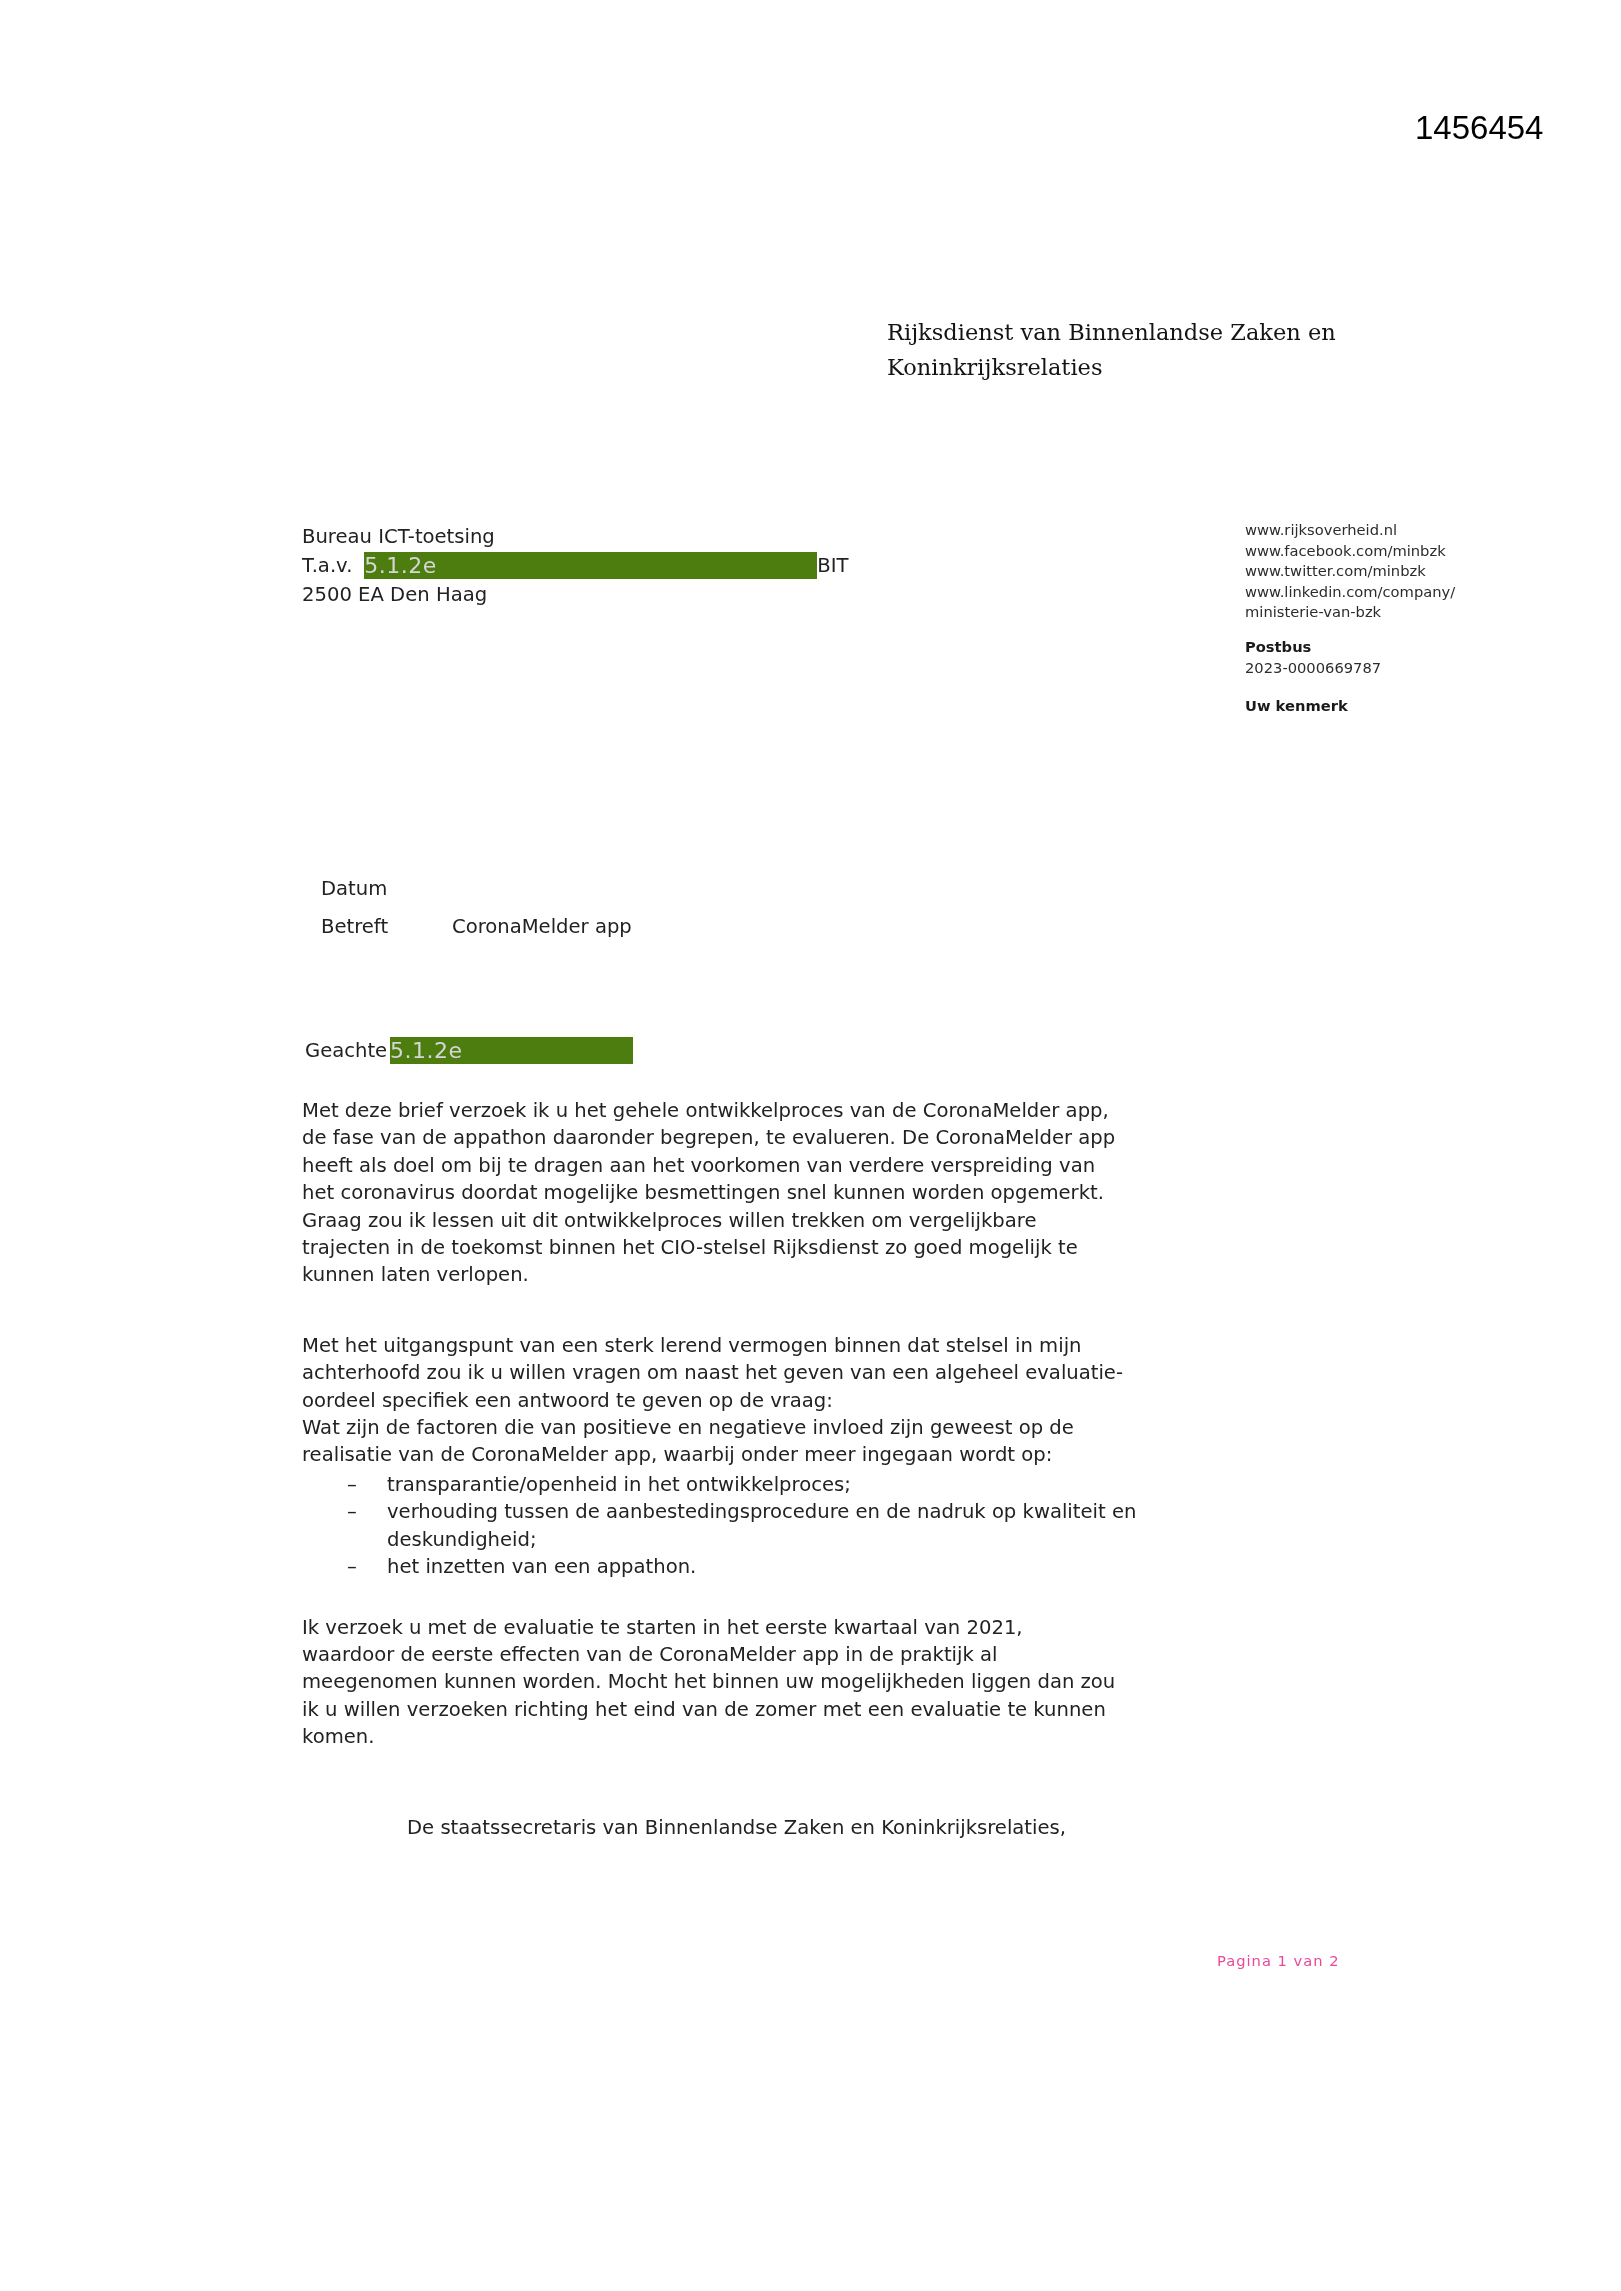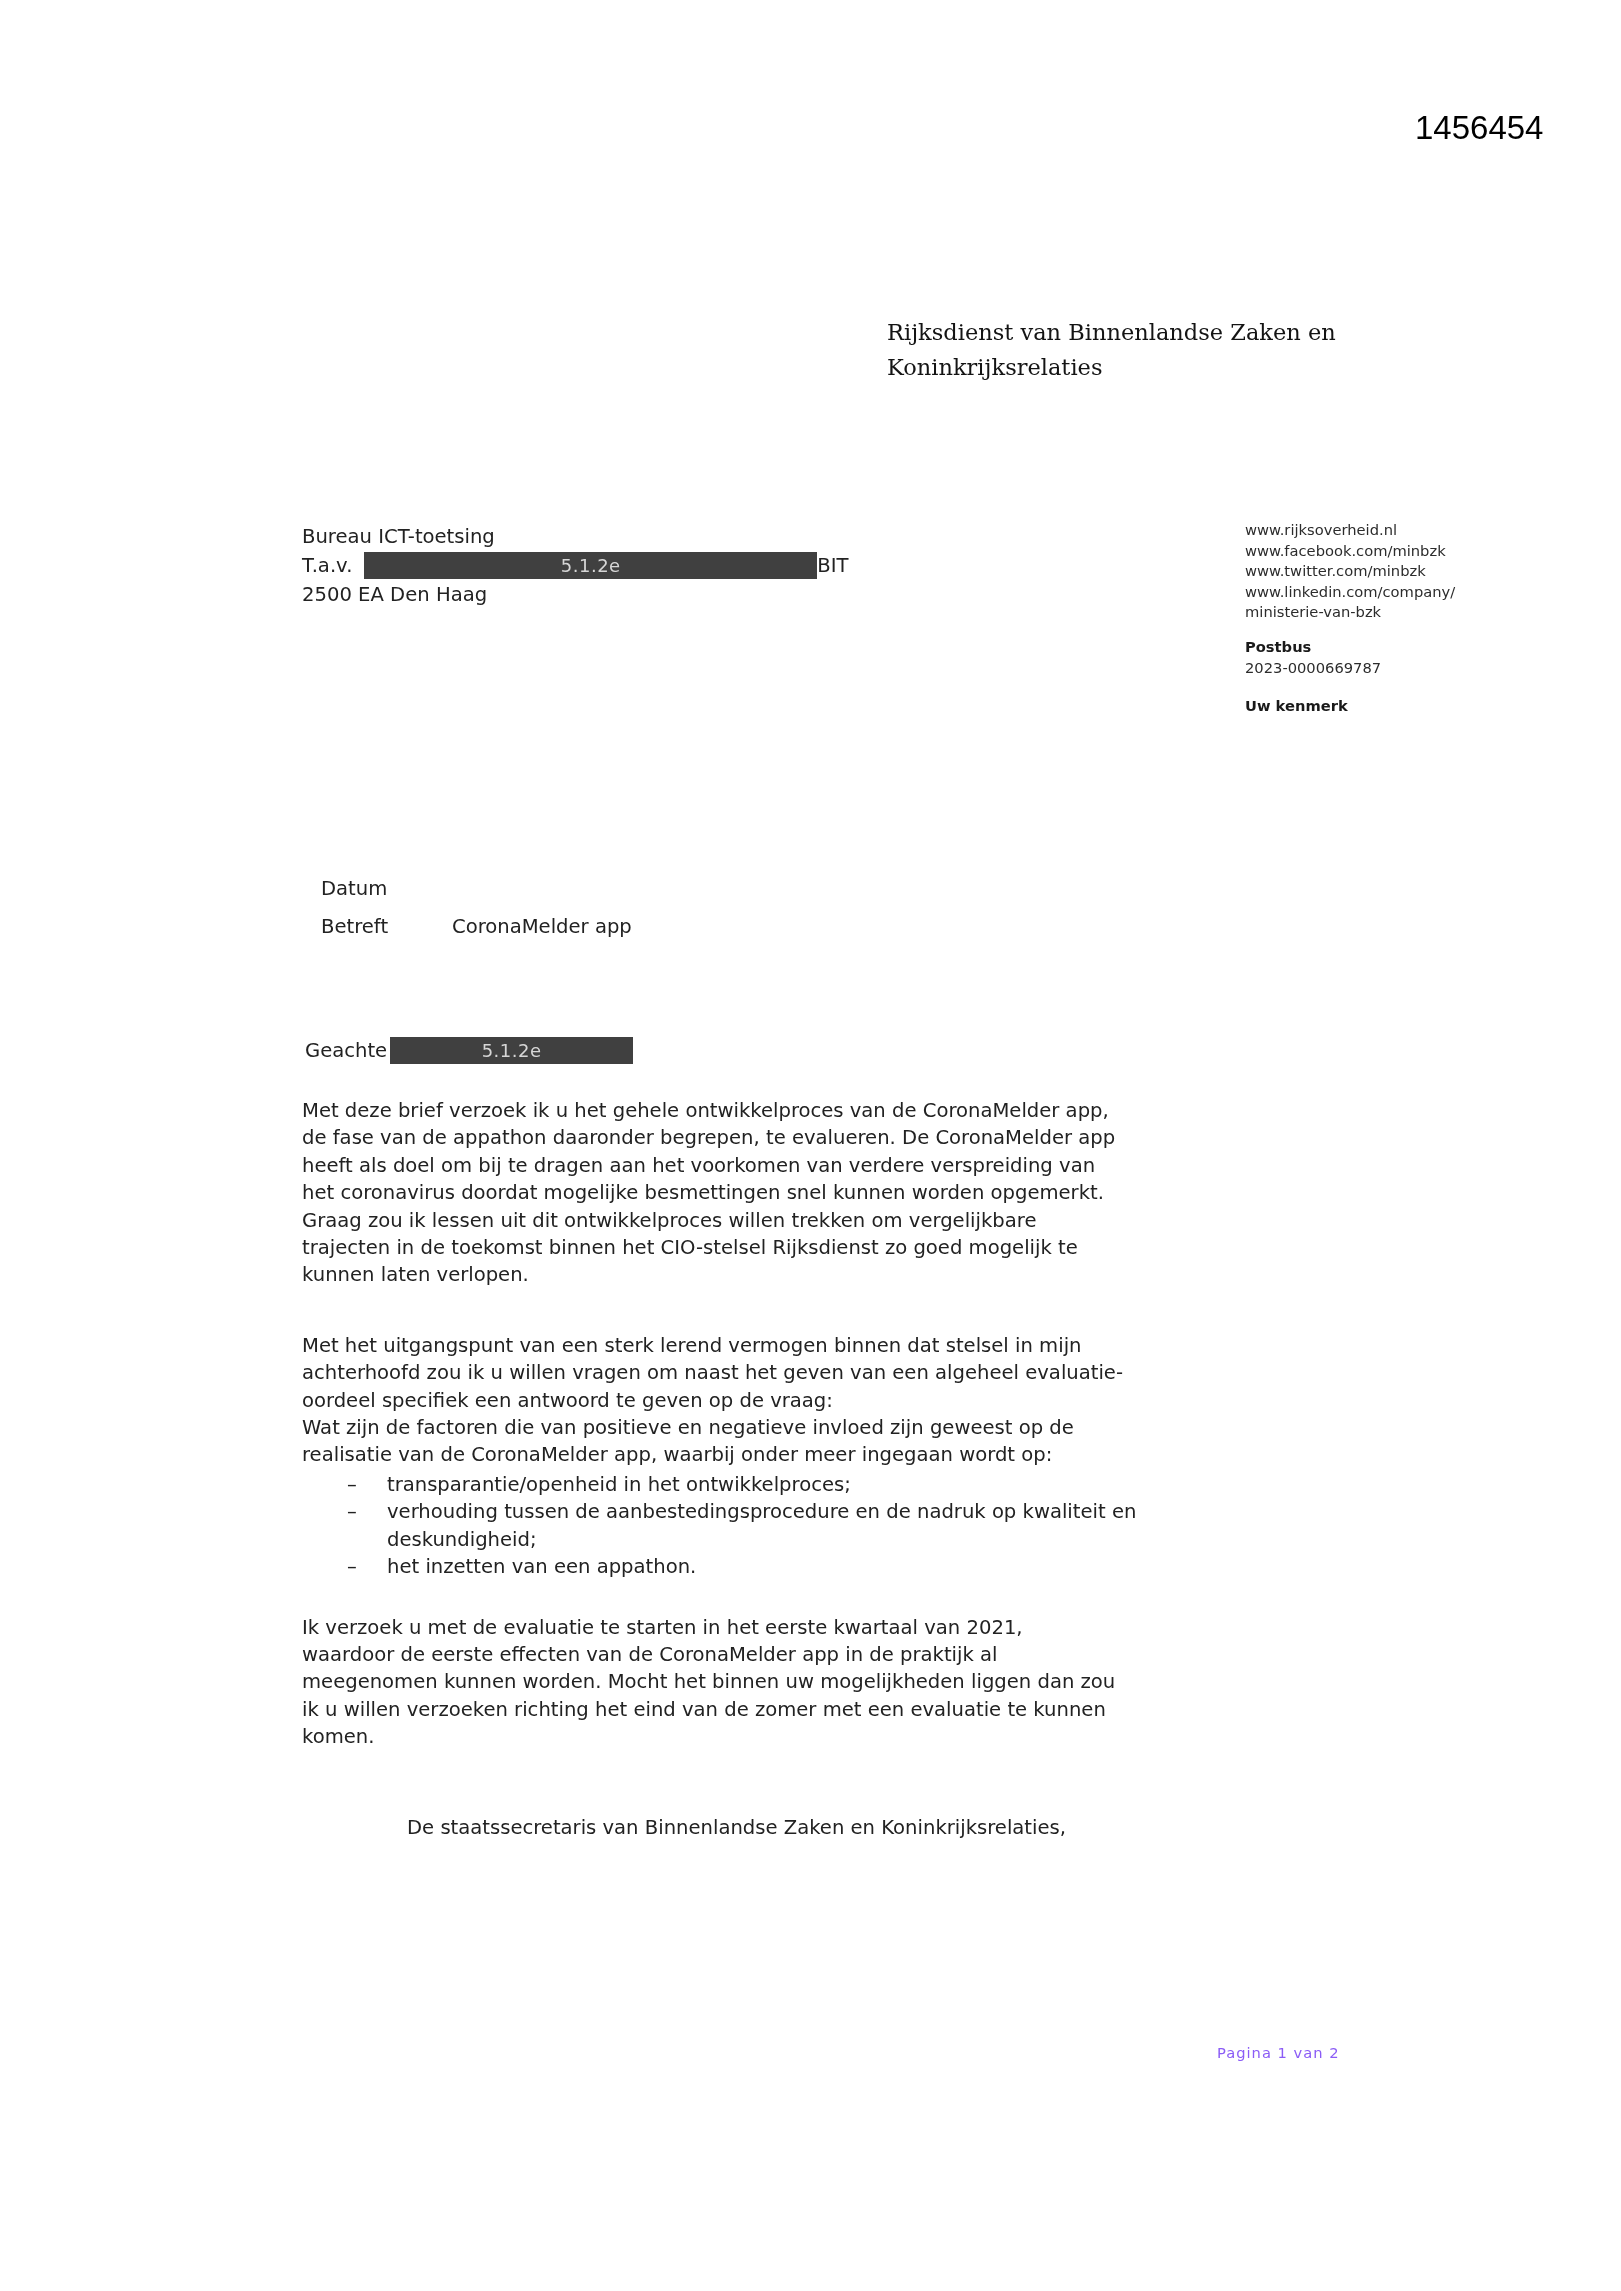--- a/index.html
+++ b/index.html
@@ -34,24 +34,23 @@
     left: 302px; top: 478px;
     font-size: 19.6px;
     line-height: 29px;
     color: #222;
   }
   .tav-line { display: flex; align-items: center; height: 29px; }
 
   .redaction {
     display: inline-flex;
     align-items: center;
-    justify-content: center;
-    background: #404040;
+    background: #4d7c0f;
     color: #d6d6d6;
-    font-size: 18px;
+    font-size: 22px;
     letter-spacing: 0.5px;
   }
   .redaction.tav { width: 453px; height: 27.4px; margin-left: 11.8px; }
   .redaction.sal { width: 243px; height: 27.4px; margin-left: 2.9px; }
 
   .sidebar {
     left: 1245px; top: 476px;
     font-size: 14.7px;
     line-height: 20.6px;
     color: #2c2c2c;
@@ -87,24 +86,24 @@
   .para { white-space: pre; }
   .para.p2 { margin-top: 43px; }
   .bullets { margin-top: 2px; }
   .bullet { display: flex; }
   .bullet-dash { margin-left: 45px; width: 40px; flex: none; }
   .bullet-text { max-width: 784px; }
   .para.p3 { margin-top: 33px; }
   .closing { margin-top: 63px; white-space: pre; text-align: center; }
 
   .footer {
-    left: 1217px; top: 2000px;
+    left: 1217px; top: 1908px;
     font-size: 14.7px;
     letter-spacing: 1px;
-    color: #8b5cf6;
+    color: #ec4899;
   }
 </style>
 </head>
 <body>
 
 <div class="abs doc-number">1456454</div>
 
 <div class="abs letterhead">Rijksdienst van Binnenlandse Zaken en
 Koninkrijksrelaties</div>
 

